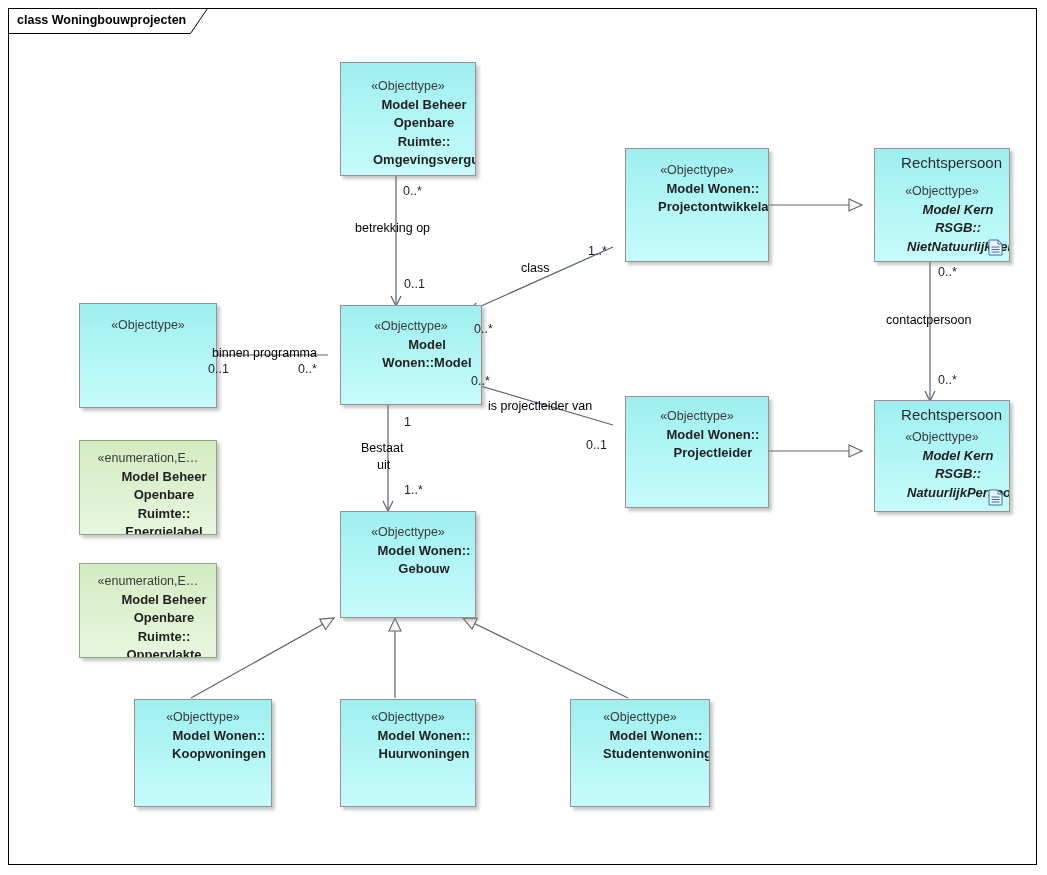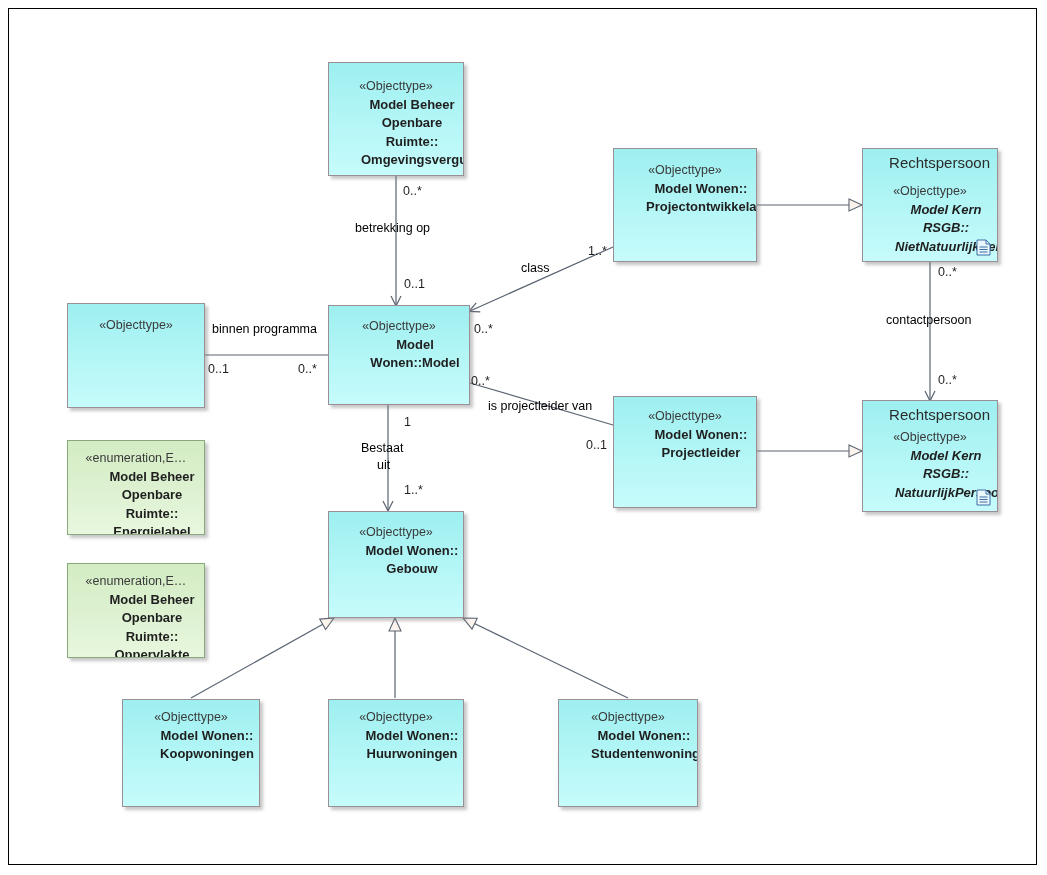--- a/index.html
+++ b/index.html
@@ -59,20 +59,21 @@
     z-index: 5;
   }
   
   .node {
     position: absolute;
     box-sizing: border-box;
     z-index: 10;
     border: 1px solid #9a8f94;
     box-shadow: 3px 3px 3px rgba(130,130,130,0.45);
     overflow: hidden;
+    margin-left: 12px;
   }
   .node.objecttype {
     background: linear-gradient(to bottom, #a6f2f2 0%, #b5f6f6 45%, #c9fafa 100%);
     background: #aaf3f3;
   }
   .node.objecttype {
     background-image: linear-gradient(to bottom, #9eeff0 0%, #b7f7f7 60%, #c6fbfb 100%);
   }
   .node.enumeration {
     border: 1px solid #8aa87e;
@@ -135,20 +136,26 @@
     white-space: nowrap;
   }
 </style>
 </head>
 <body>
 
 <div id="diagram-root">
 
   <div class="frame"></div>
 
+  <div class="title-tab" style="width:200px;height:25px;">
+    <svg width="200" height="26" viewBox="0 0 200 26">
+      <path d="M0.5,0.5 L189.5,0.5 L199.5,0.5 L182.5,25.5 L0.5,25.5 Z" fill="#ffffff" stroke="#000000" stroke-width="1"></path>
+    </svg>
+    <div class="tab-label">class Woningbouwprojecten</div>
+  </div>
 
   <svg id="connectors">
     <defs>
       <marker id="openArrow" markerWidth="12" markerHeight="12" refX="10" refY="6" orient="auto" markerUnits="userSpaceOnUse">
         <path d="M1,1 L11,6 L1,11" fill="none" stroke="#5a6472" stroke-width="1.2"></path>
       </marker>
       <marker id="genTriangle" markerWidth="16" markerHeight="14" refX="14" refY="7" orient="auto" markerUnits="userSpaceOnUse">
         <path d="M1,1 L14,7 L1,13 Z" fill="#fdf4ee" stroke="#5a6472" stroke-width="1.1"></path>
       </marker>
     </defs>
@@ -319,21 +326,21 @@
   </div>
 
   <div class="mult" style="left:403px; top:184px;">0..*</div>
   <div class="conn-label" style="left:355px; top:221px;">betrekking op</div>
   <div class="mult" style="left:404px; top:277px;">0..1</div>
 
   <div class="mult" style="left:588px; top:244px;">1..*</div>
   <div class="conn-label" style="left:521px; top:261px;">class</div>
   <div class="mult" style="left:474px; top:322px;">0..*</div>
 
-  <div class="conn-label" style="left:212px; top:322px;">binnen programma</div>
+  <div class="conn-label" style="left:212px; top:346px;">binnen programma</div>
   <div class="mult" style="left:208px; top:362px;">0..1</div>
   <div class="mult" style="left:298px; top:362px;">0..*</div>
 
   <div class="mult" style="left:471px; top:374px;">0..*</div>
   <div class="conn-label" style="left:488px; top:399px;">is projectleider van</div>
   <div class="mult" style="left:586px; top:438px;">0..1</div>
 
   <div class="mult" style="left:938px; top:265px;">0..*</div>
   <div class="conn-label" style="left:886px; top:313px;">contactpersoon</div>
   <div class="mult" style="left:938px; top:373px;">0..*</div>

